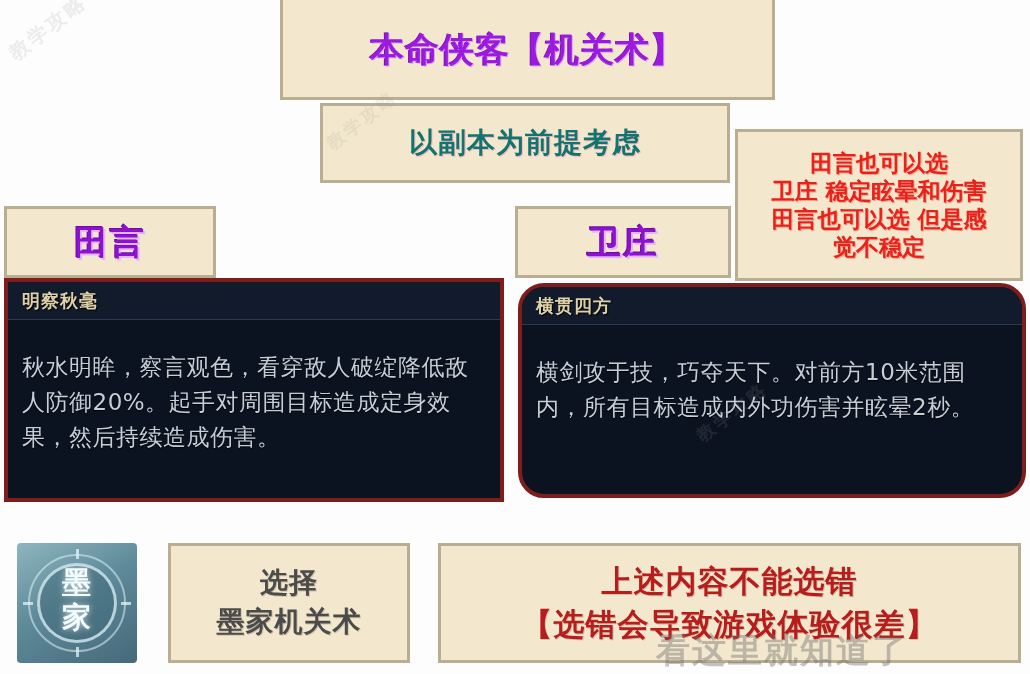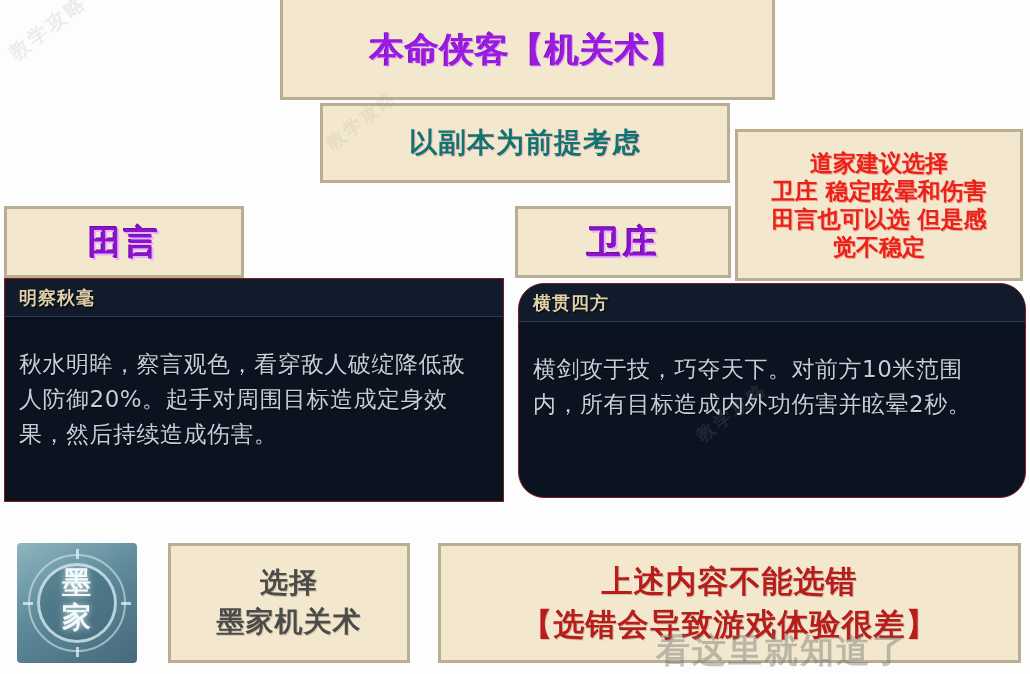--- a/index.html
+++ b/index.html
@@ -81,40 +81,40 @@
     white-space: nowrap;
   }
 
   
   .name-box {
     height: 72px;
   }
   #name-box-left {
     left: 4px;
     top: 206px;
-    width: 240px;
+    width: 212px;
   }
   #name-box-right {
     left: 515px;
     top: 206px;
     width: 216px;
   }
   .name-text {
     font-size: 34px;
     font-weight: bold;
     color: #8d12cf;
     letter-spacing: 2px;
     text-shadow: 2px 2px 0 #e2b6f7, -1px -1px 0 #6c0ca2;
   }
 
   
   .skill-panel {
     position: absolute;
     background: #0c1320;
-    border: 1px solid #7f1d1d;
+    border: 4px solid #7f1d1d;
     box-sizing: border-box;
     overflow: hidden;
   }
   #skill-panel-left {
     left: 4px;
     top: 278px;
     width: 500px;
     height: 224px;
   }
   #skill-panel-right {
@@ -282,21 +282,21 @@
 
 <div class="cream-box" id="title-box">
   <div id="title-text">本命侠客【机关术】</div>
 </div>
 
 <div class="cream-box" id="subtitle-box">
   <div id="subtitle-text">以副本为前提考虑</div>
 </div>
 
 <div class="cream-box" id="advice-box">
-  <div class="line">道家建议选择</div>
+  <div class="line">田言也可以选</div>
   <div class="line">卫庄 稳定眩晕和伤害</div>
   <div class="line">田言也可以选 但是感</div>
   <div class="line">觉不稳定</div>
 </div>
 
 <div class="cream-box name-box" id="name-box-left">
   <div class="name-text">田言</div>
 </div>
 <div class="cream-box name-box" id="name-box-right">
   <div class="name-text">卫庄</div>

